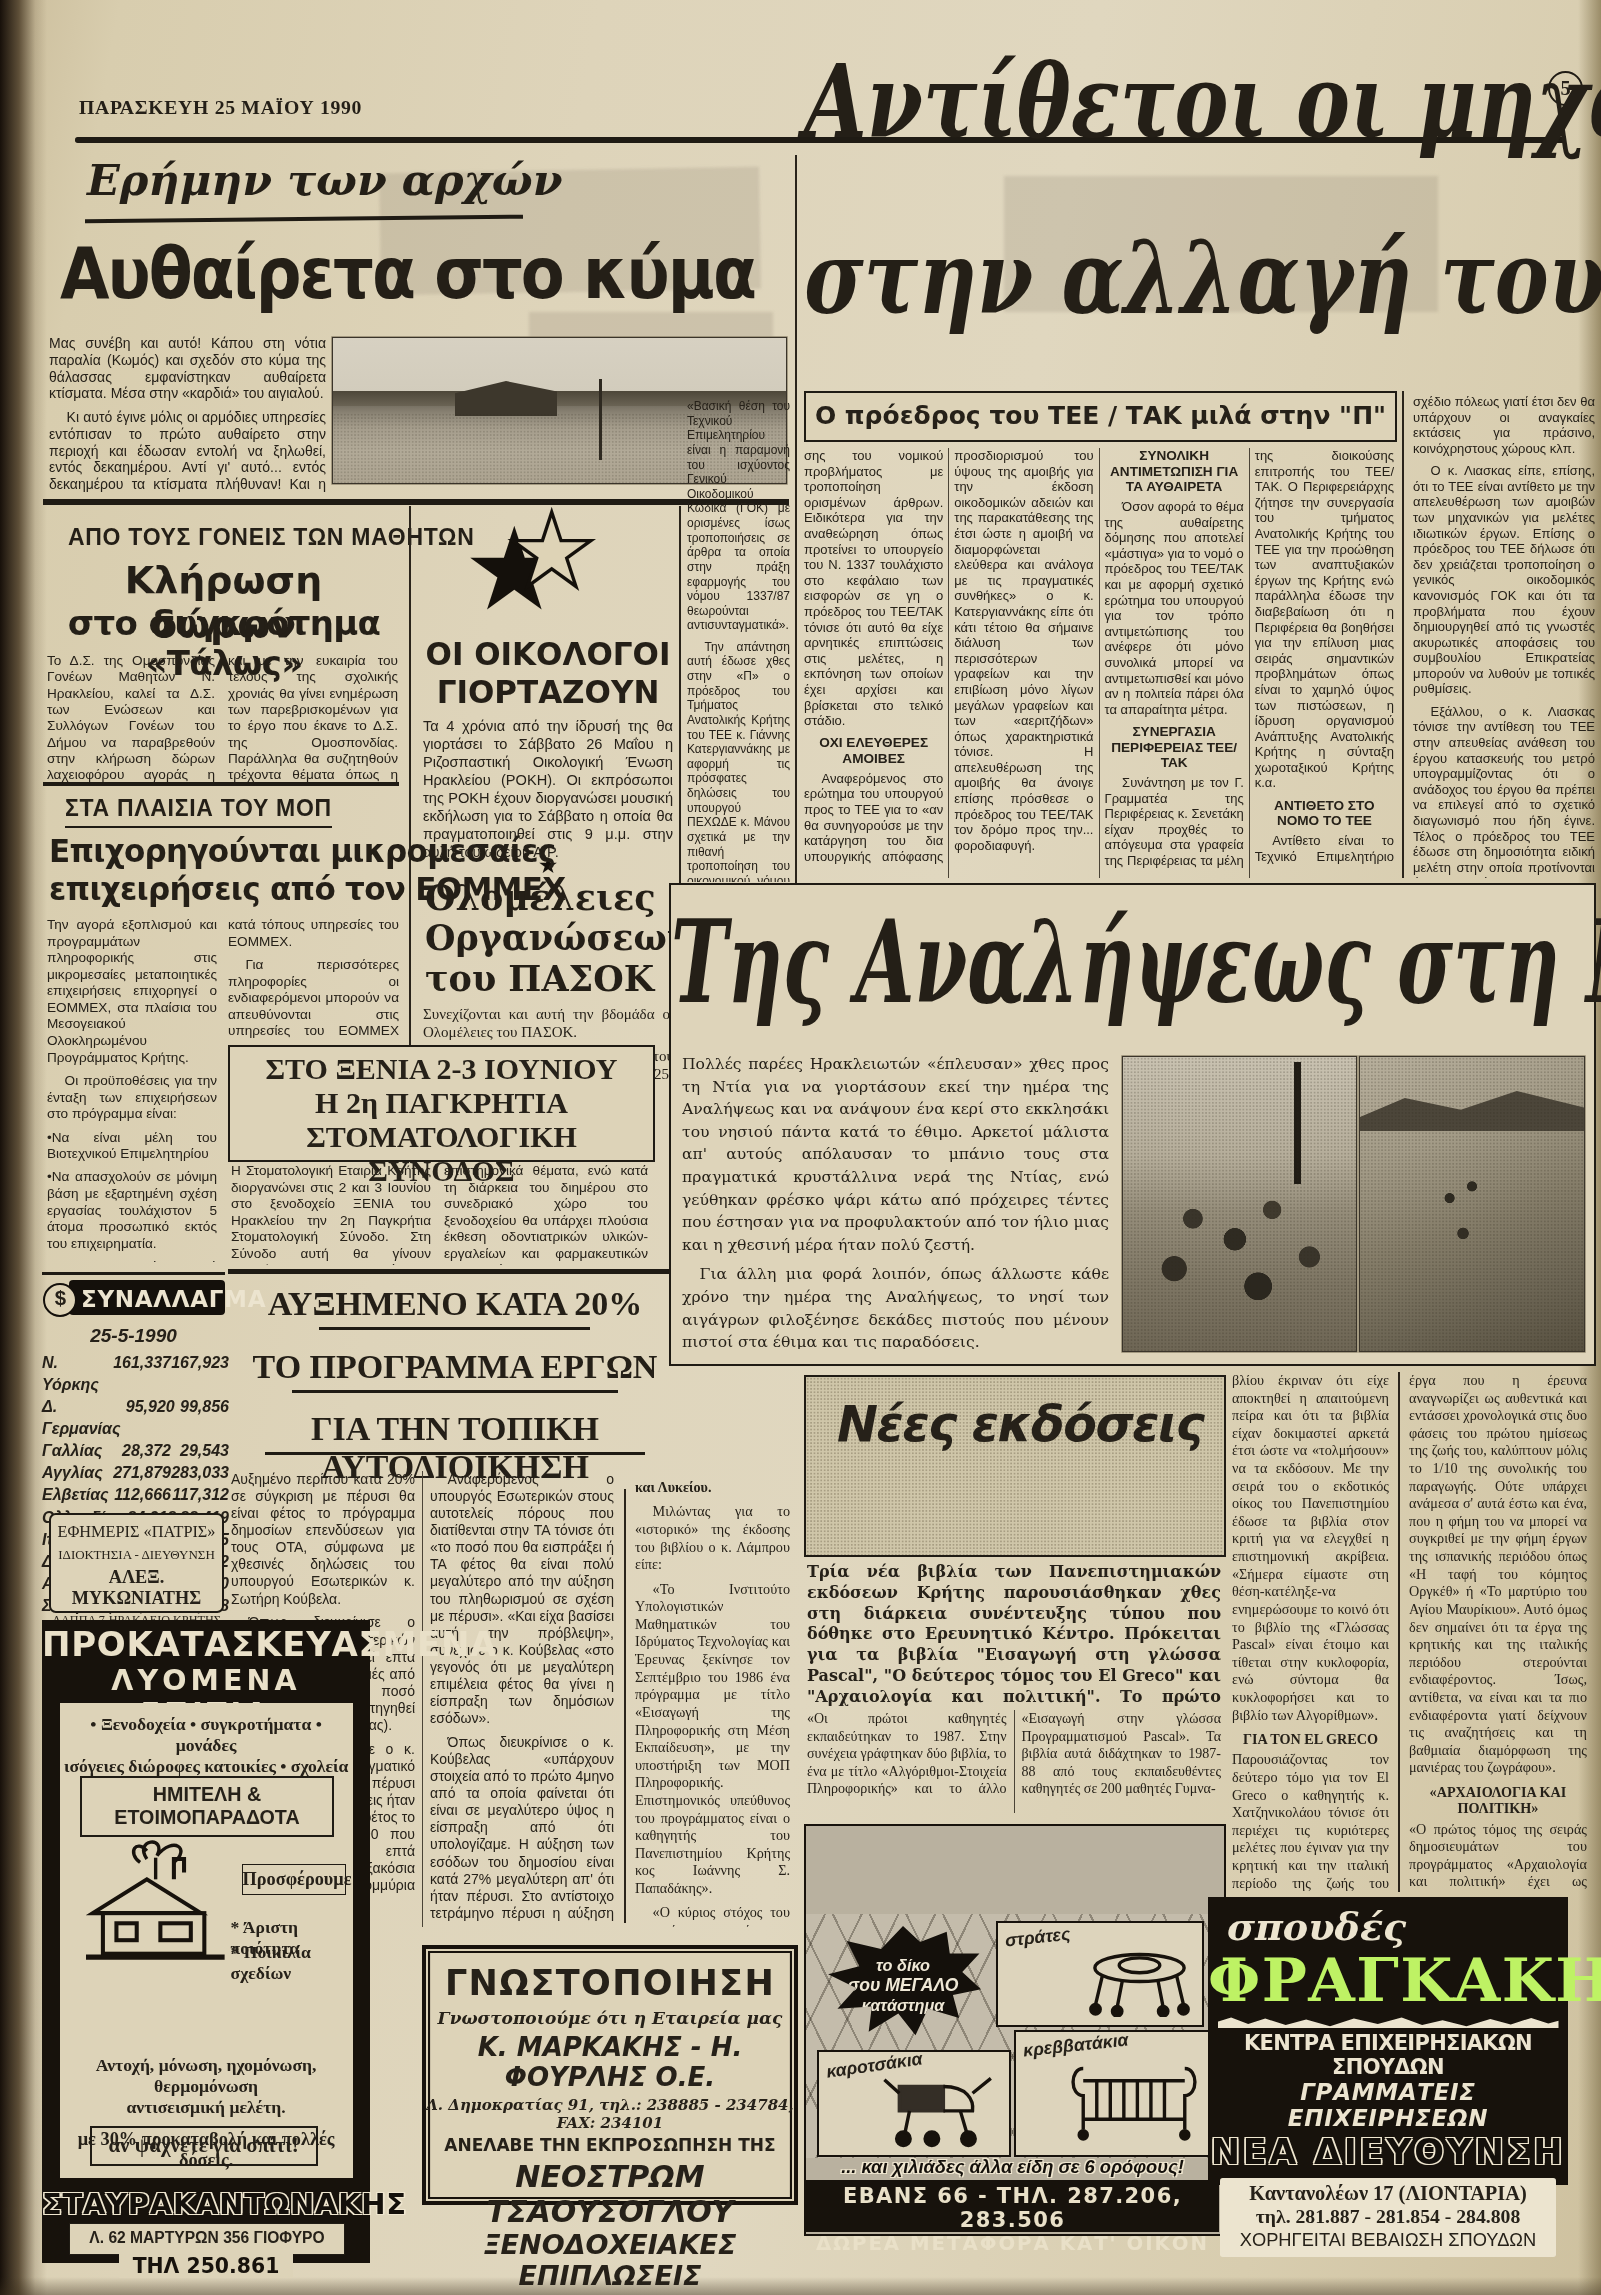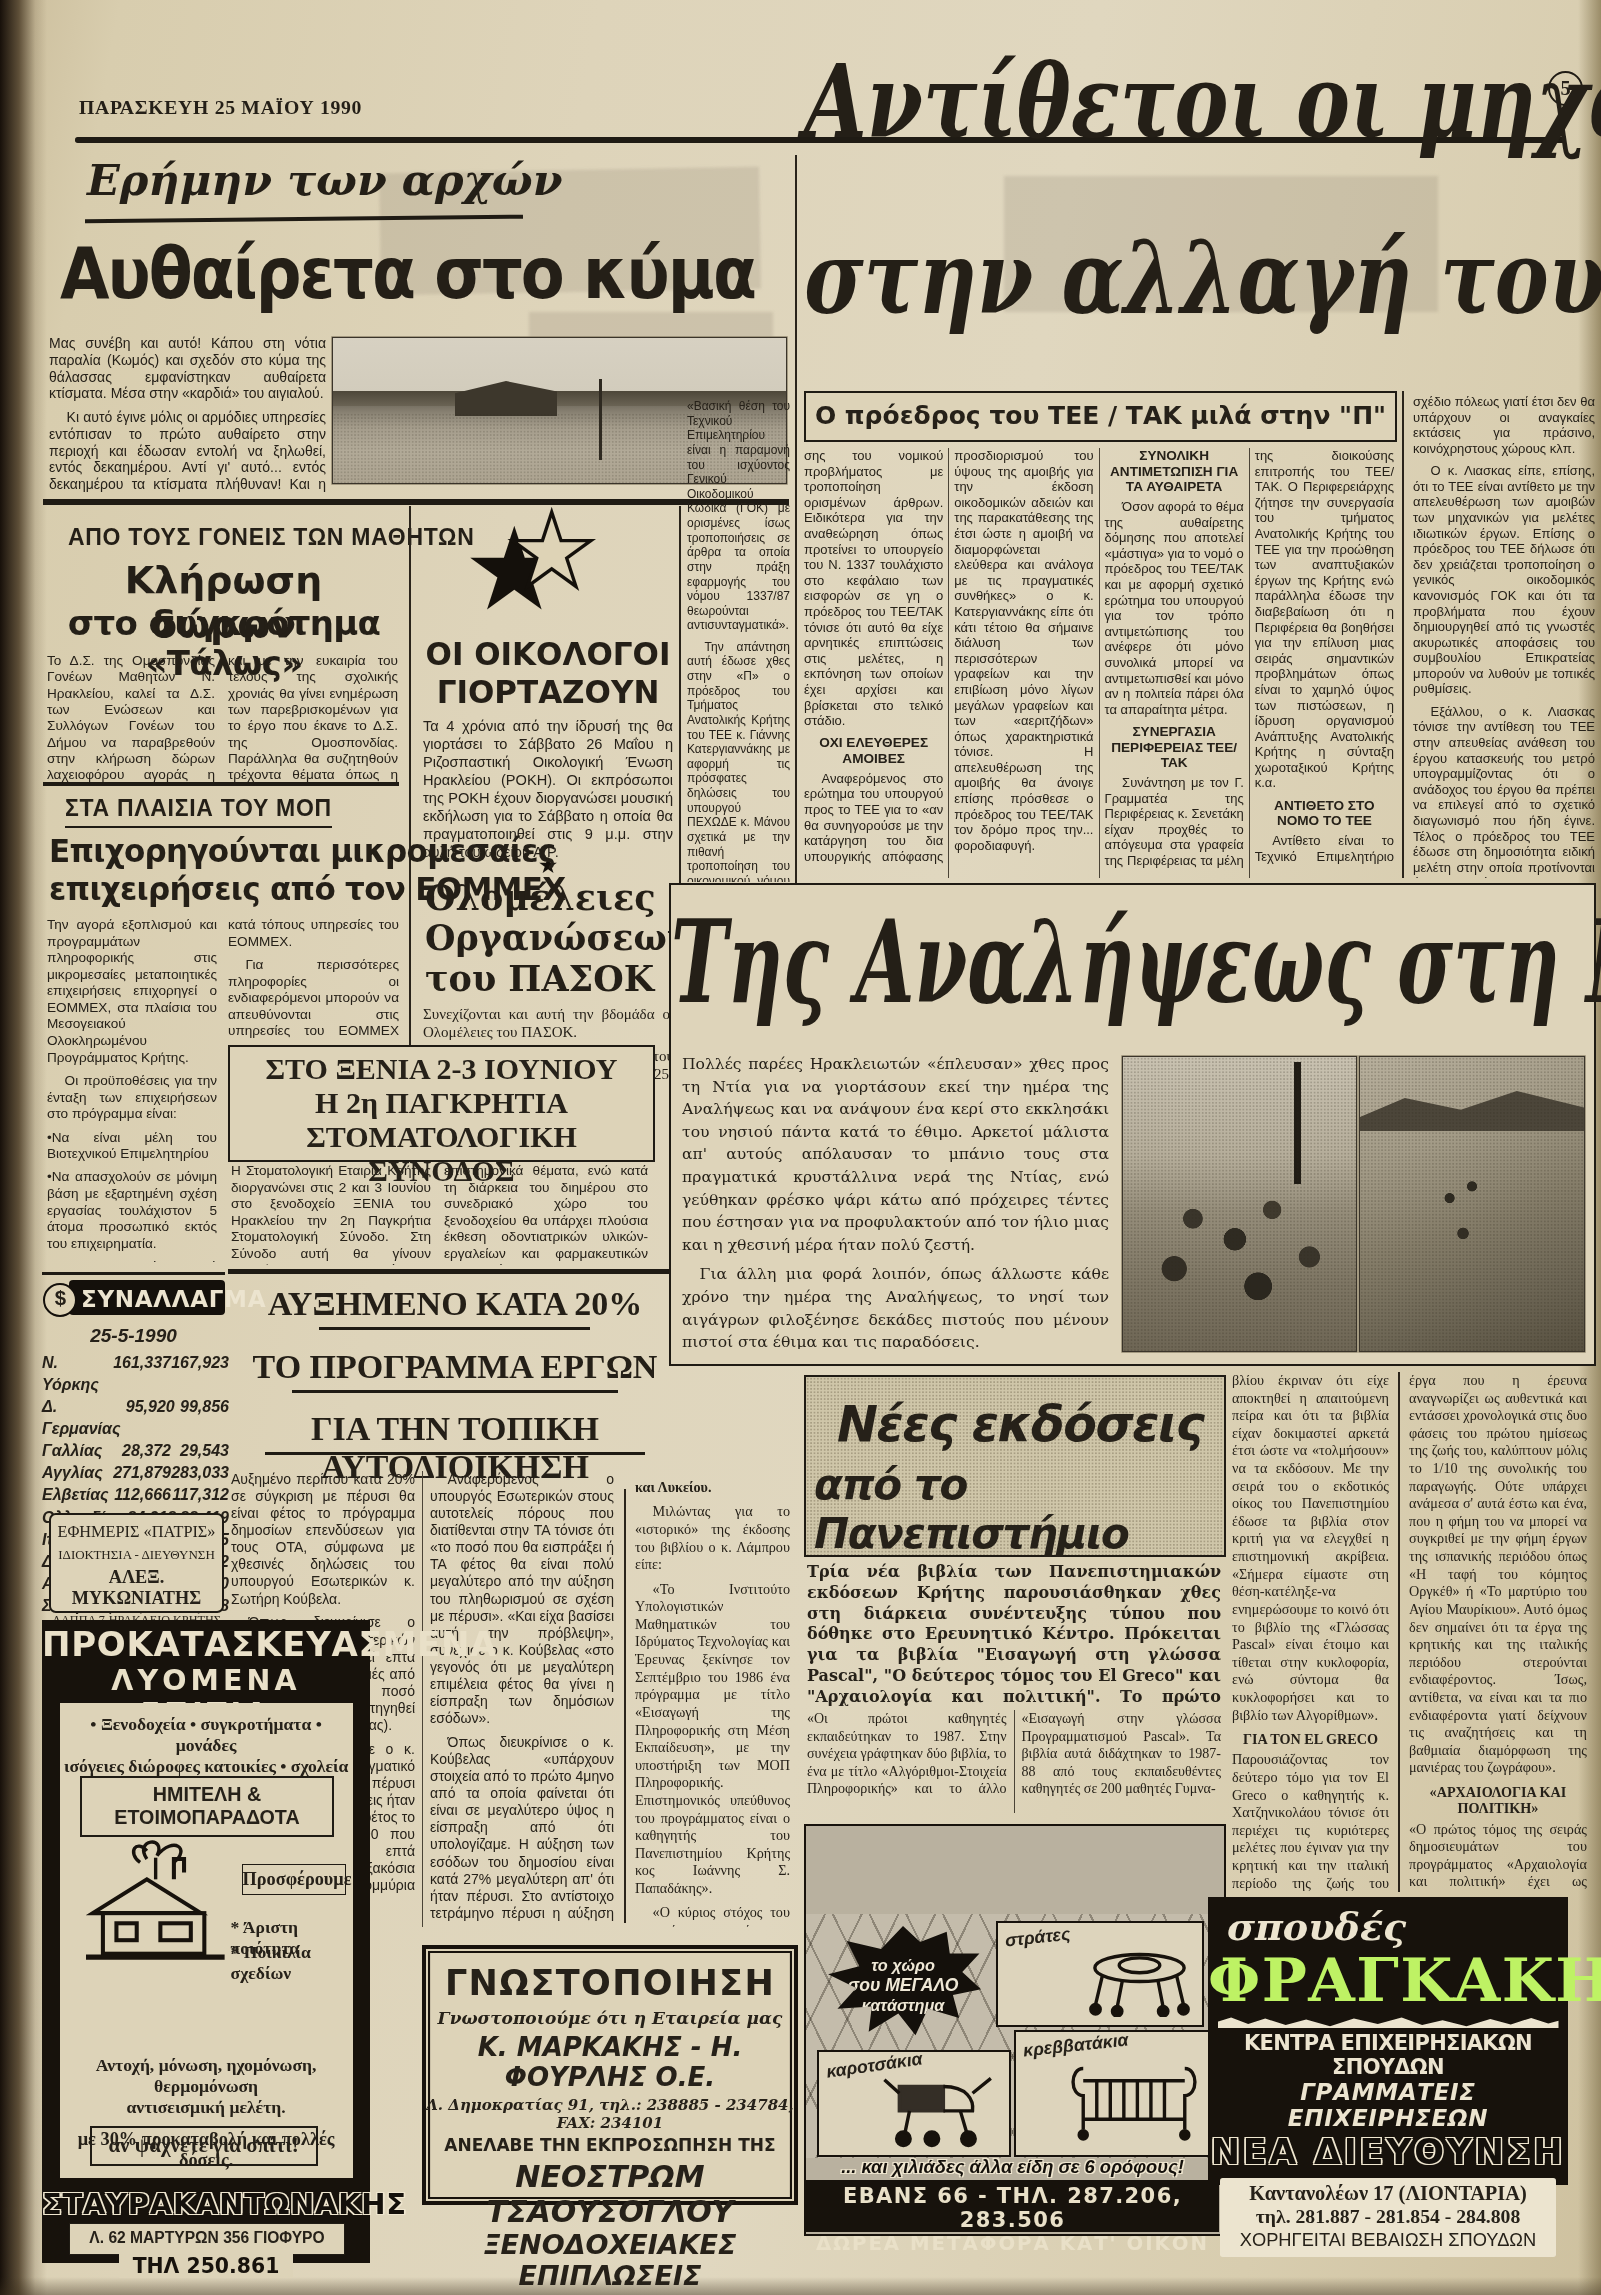--- a/index.html
+++ b/index.html
@@ -311,21 +311,20 @@
       radial-gradient(circle at 50% 44%, #2e2a21 0 4.7px, transparent 5.4px),
       radial-gradient(circle at 46% 60%, #332e24 0 5.4px, transparent 6.1px),
       linear-gradient(160deg,#b8b09d 0%,#a39b87 30%,#857d69 55%,#6b6453 80%,#575040 100%);">
       <div class="abs" style="left:0;top:27px;width:224px;height:47px;background:#4c463a;clip-path:polygon(0 70%,20% 30%,45% 55%,70% 15%,100% 50%,100% 100%,0 100%);"></div>
       <div class="abs grain" style="left:0;top:0;width:224px;height:294px;"></div>
     </div>
   </div>
 
   <div class="abs box" style="left:804px;top:1375px;width:418px;height:178px;border-width:2.7px;background-color:#cfc6a9;background-image:radial-gradient(#a89e83 0.7px,transparent 0.9px);background-size:3.4px 3.4px;">
     <div class="dsans b i" style="font-size:49px;margin:19px 0 0 31px;letter-spacing:-1.4px;">Νέες εκδόσεις</div>
-    <div class="dsans b i" style="font-size:42px;margin:6.8px 0 0 8.1px;letter-spacing:-1.4px;">από το Πανεπιστήμιο</div>
   </div>
   <div class="abs j dser b" style="left:807px;top:1562px;width:414px;height:144px;font-size:16px;line-height:1.3;overflow:hidden;">Τρία νέα βιβλία των Πανεπιστημιακών εκδόσεων Κρήτης παρουσιάσθηκαν χθες στη διάρκεια συνέντευξης τύπου που δόθηκε στο Ερευνητικό Κέντρο. Πρόκειται για τα βιβλία "Εισαγωγή στη γλώσσα Pascal", "Ο δεύτερος τόμος του El Greco" και "Αρχαιολογία και πολιτική". Το πρώτο βιβλίο του οποίου οι συγγραφείς είναι οι κ.κ. Κώστας Σκανδάλης, Μιχάλης Λάμπρου, Χρήστος Γουρνιεζάκης, Αριστείδης Μίχος, Μαρία Τερδήμου, Σταύρος Καλουδάκης και Γιώργος Φούργαρης ενδιαφέρει μαθητές Γ Γυμνασίου</div>
   <div class="abs j serif cols2" style="left:807px;top:1710px;width:414px;height:103px;font-size:14px;line-height:1.25;overflow:hidden;">
     <p class="noind">«Οι πρώτοι καθηγητές εκπαιδεύτηκαν το 1987. Στην συνέχεια γράφτηκαν δύο βιβλία, το ένα με τίτλο «Αλγόριθμοι-Στοιχεία Πληροφορικής» και το άλλο «Εισαγωγή στην γλώσσα Προγραμματισμού Pascal». Τα βιβλία αυτά διδάχτηκαν το 1987-88 από τους εκπαιδευθέντες καθηγητές σε 200 μαθητές Γυμνα-</p>
 
   </div>
 
   <div class="abs vr" style="left:1398px;top:1372px;height:520px;"></div>
   <div class="abs j serif" style="left:1232px;top:1372px;width:157px;height:520px;font-size:14.2px;line-height:1.24;overflow:hidden;">
     <p class="noind">βλίου έκριναν ότι είχε αποκτηθεί η απαιτούμενη πείρα και ότι τα βιβλία είχαν δοκιμαστεί αρκετά έτσι ώστε να «τολμήσουν» να τα εκδόσουν. Με την σειρά του ο εκδοτικός οίκος του Πανεπιστημίου έδωσε τα βιβλία στον κριτή για να ελεγχθεί η επιστημονική ακρίβεια. «Σήμερα είμαστε στη θέση-κατέληξε-να ενημερώσουμε το κοινό ότι το βιβλίο της «Γλώσσας Pascal» είναι έτοιμο και τίθεται στην κυκλοφορία, ενώ σύντομα θα κυκλοφορήσει και το βιβλίο των Αλγορίθμων».</p>
@@ -337,21 +336,21 @@
     <div class="sub" style="font-size:14.2px;">«ΑΡΧΑΙΟΛΟΓΙΑ ΚΑΙ ΠΟΛΙΤΙΚΗ»</div>
     <p class="noind">«Ο πρώτος τόμος της σειράς δημοσιευμάτων του προγράμματος «Αρχαιολογία και πολιτική» έχει ως αντικείμενο την ανίχνευση της πολιτικής διάστασης των αρχαιολογικών δραστηριοτήτων στην Σάμο από το 1850 ως το 1914».</p>
 
   </div>
 
   <div class="abs" style="left:804px;top:1824px;width:418px;height:408px;border:2.7px solid #17120c;background:#b9b19f;">
     <div class="abs" style="left:0;top:88px;width:413px;height:244px;background:
       repeating-linear-gradient(64deg,transparent 0 31px,rgba(40,33,22,.35) 31px 33px),
       repeating-linear-gradient(-64deg,transparent 0 31px,rgba(40,33,22,.35) 31px 33px),#c4bcab;"></div>
     <div class="abs starburst c" style="left:19px;top:100px;width:156px;height:115px;">
-      <div class="sans b i" style="font-size:16.3px;margin-top:30px;">το χώρο</div>
+      <div class="sans b i" style="font-size:16.3px;margin-top:30px;">το δίκο</div>
       <div class="sans b i" style="font-size:17.6px;">σου ΜΕΓΑΛΟ</div>
       <div class="sans b i" style="font-size:16.3px;">κατάστημα</div>
     </div>
     <div class="abs" style="left:190px;top:95px;width:204px;height:102px;background:#ddd4bc;border:2px solid #17120c;">
       <span class="sans b i" style="font-size:17.6px;margin:4.1px 0 0 6.8px;display:inline-block;transform:rotate(-6deg);">στράτες</span>
       <svg class="abs" style="right:5.4px;top:19px;" width="115" height="75" viewBox="0 0 170 110">
         <g stroke="#17120c" fill="none" stroke-width="5">
           <ellipse cx="85" cy="38" rx="66" ry="20"></ellipse>
           <ellipse cx="85" cy="34" rx="30" ry="11"></ellipse>
           <path d="M30 50 L20 92 M140 50 L150 92 M60 55 L52 96 M112 55 L120 96"></path>

